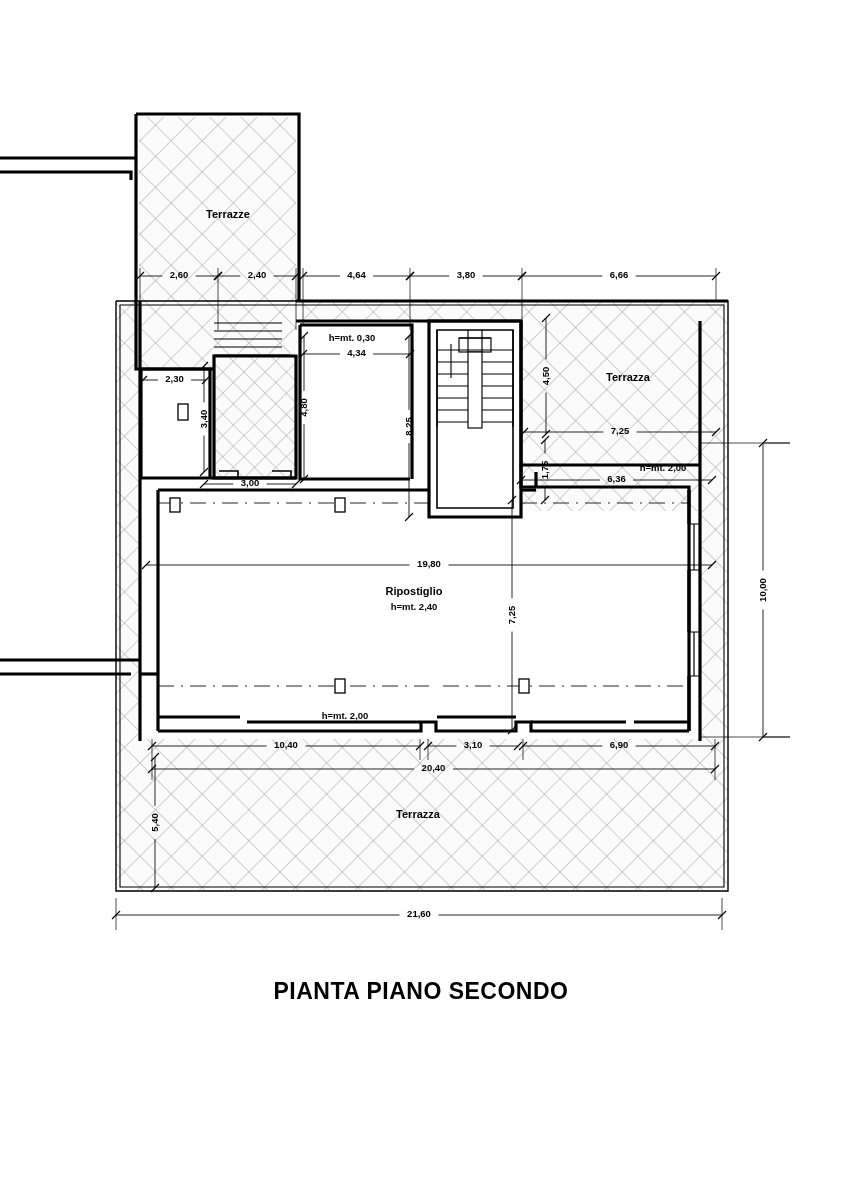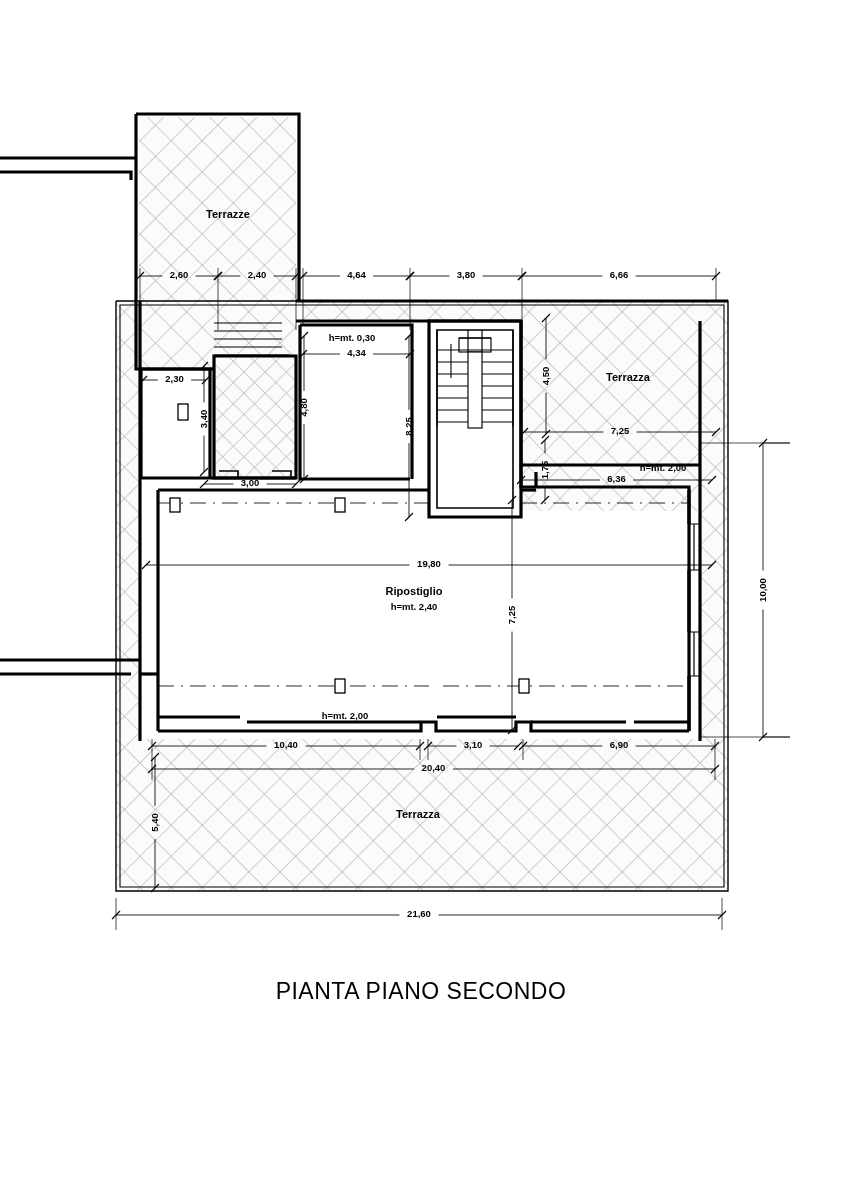--- a/index.html
+++ b/index.html
@@ -36,21 +36,21 @@
     fill:#000;
     text-anchor:middle;
     dominant-baseline:middle;
   }
   #title-block{
     position:absolute;
     left:0;right:0;
     top:978px;
     text-align:center;
     font-family:"Liberation Sans",sans-serif;
-    font-weight:normal;
+    font-weight:bold;
     font-size:23px;
     letter-spacing:0.5px;
     color:#000;
   }
 </style>
 </head>
 <body>
 
 <div id="sheet">
 <svg width="842" height="1191" viewBox="0 0 842 1191">

